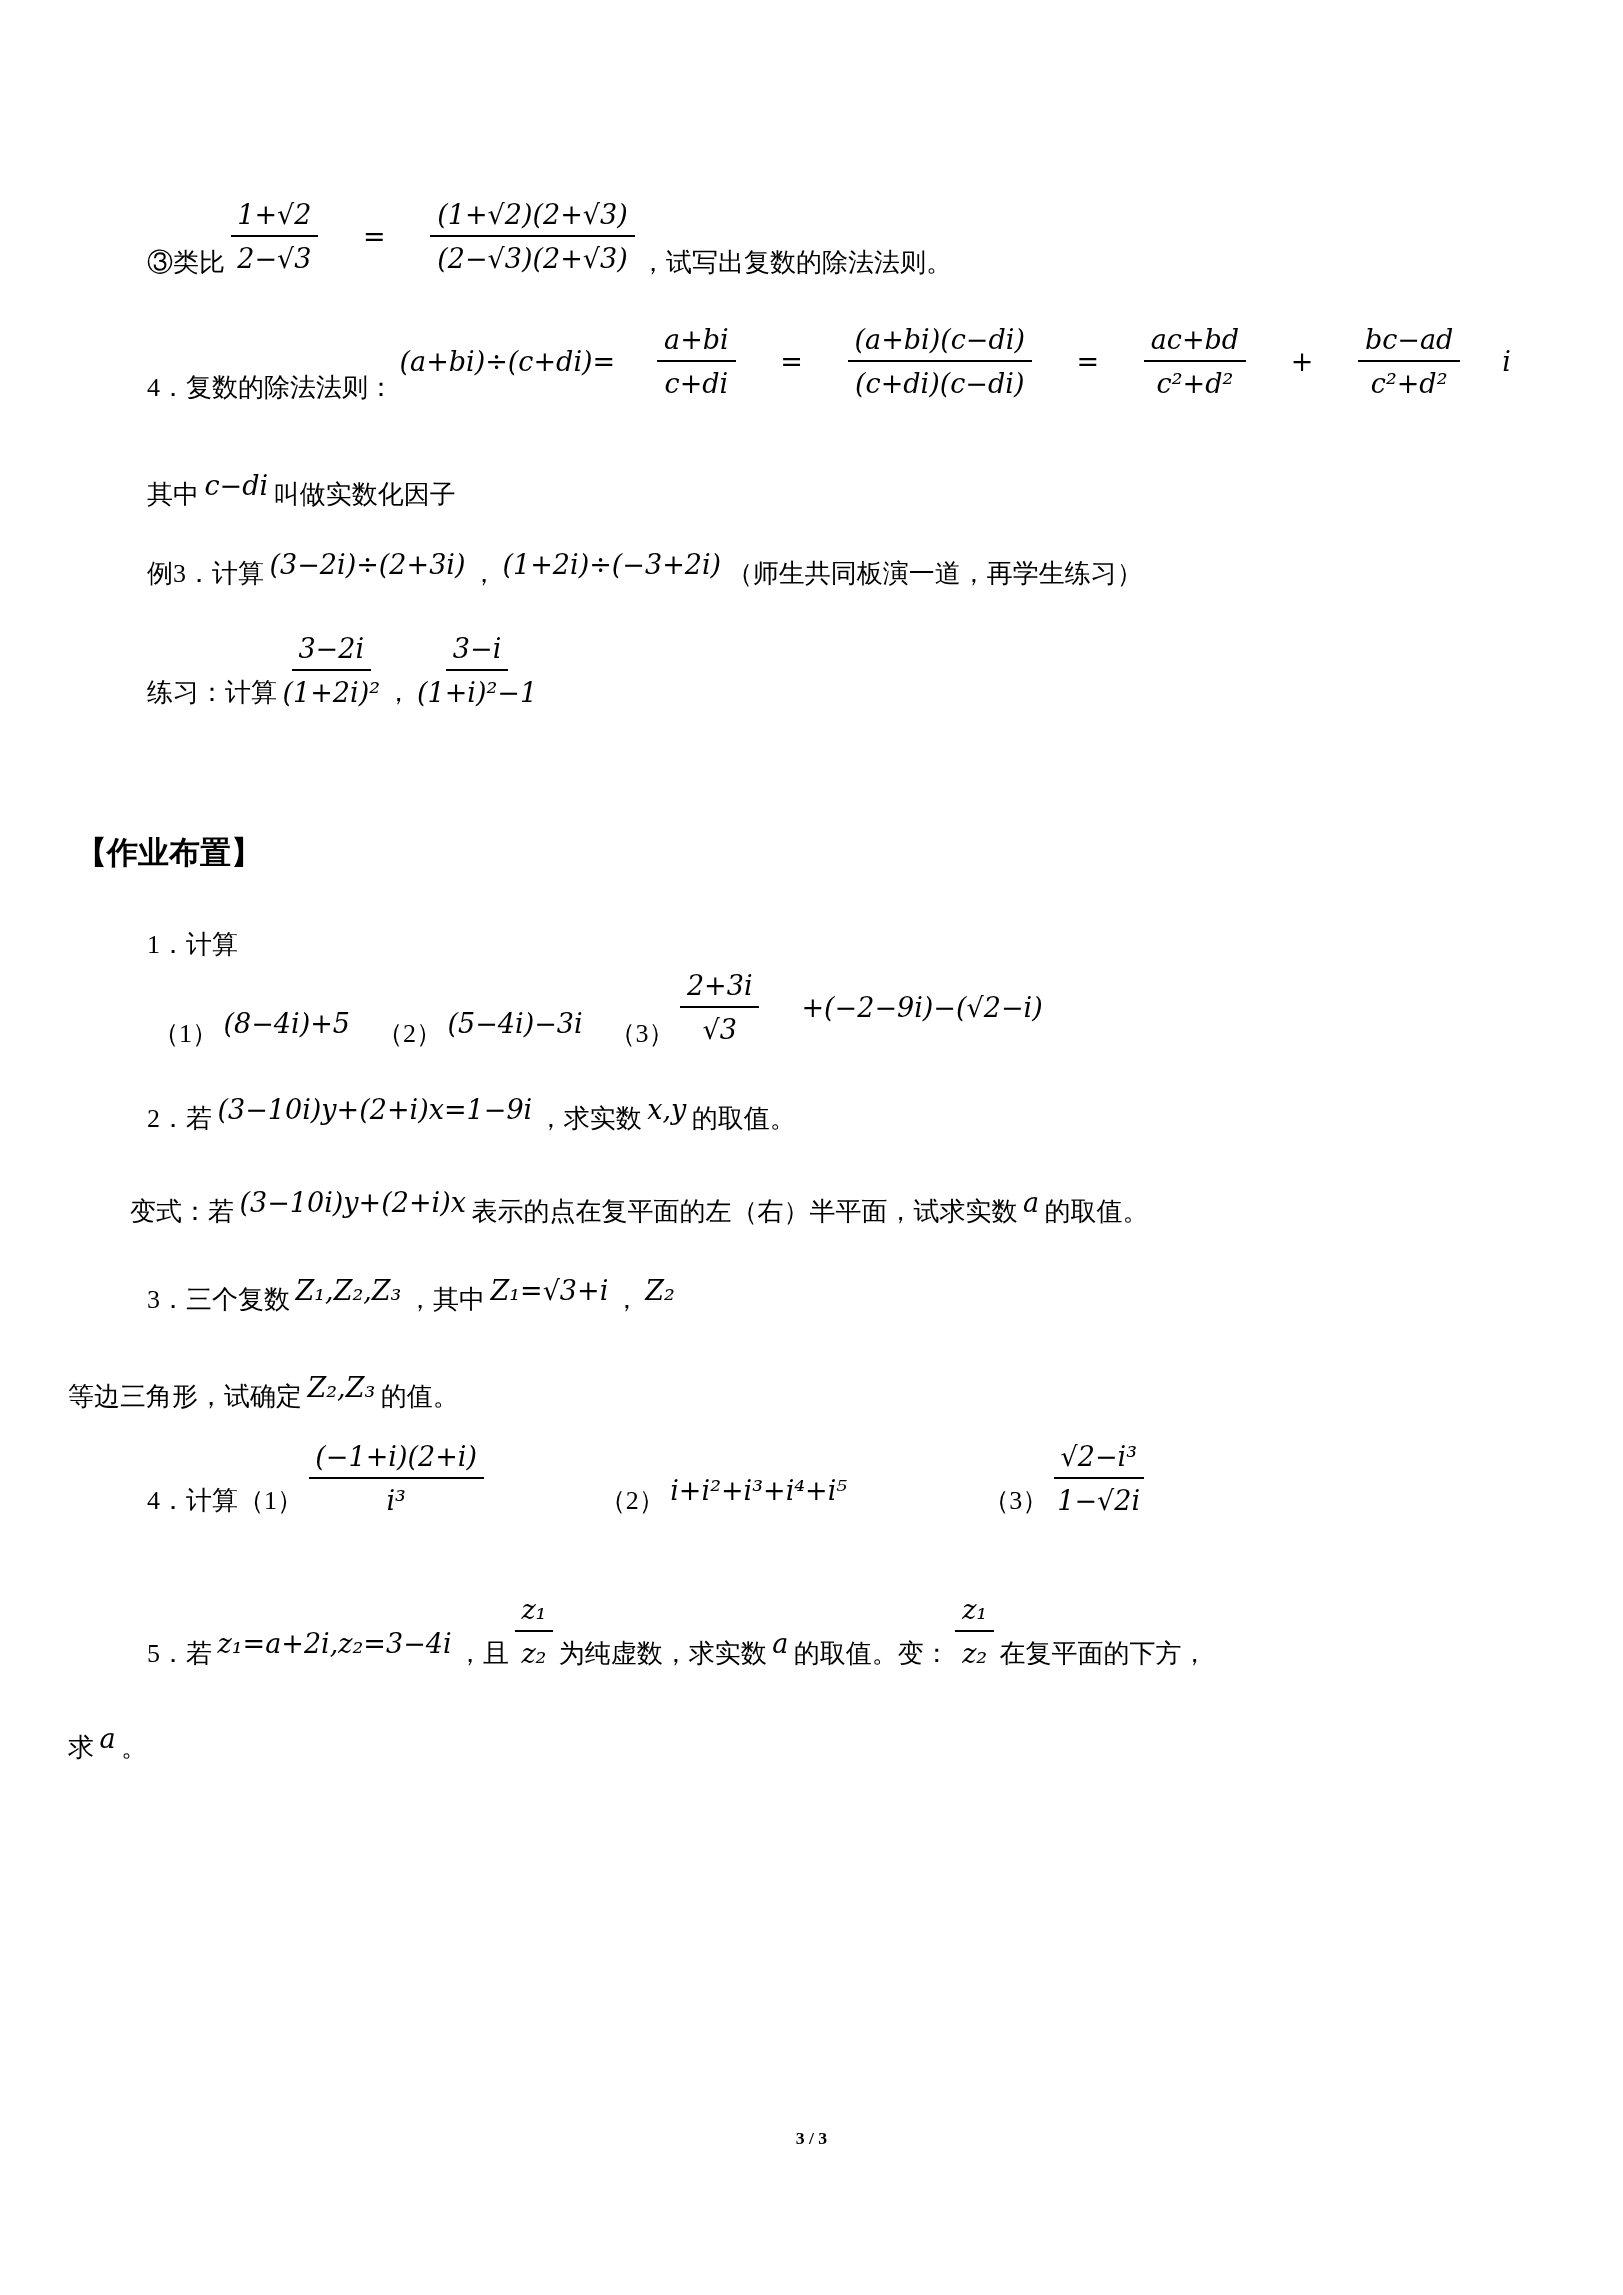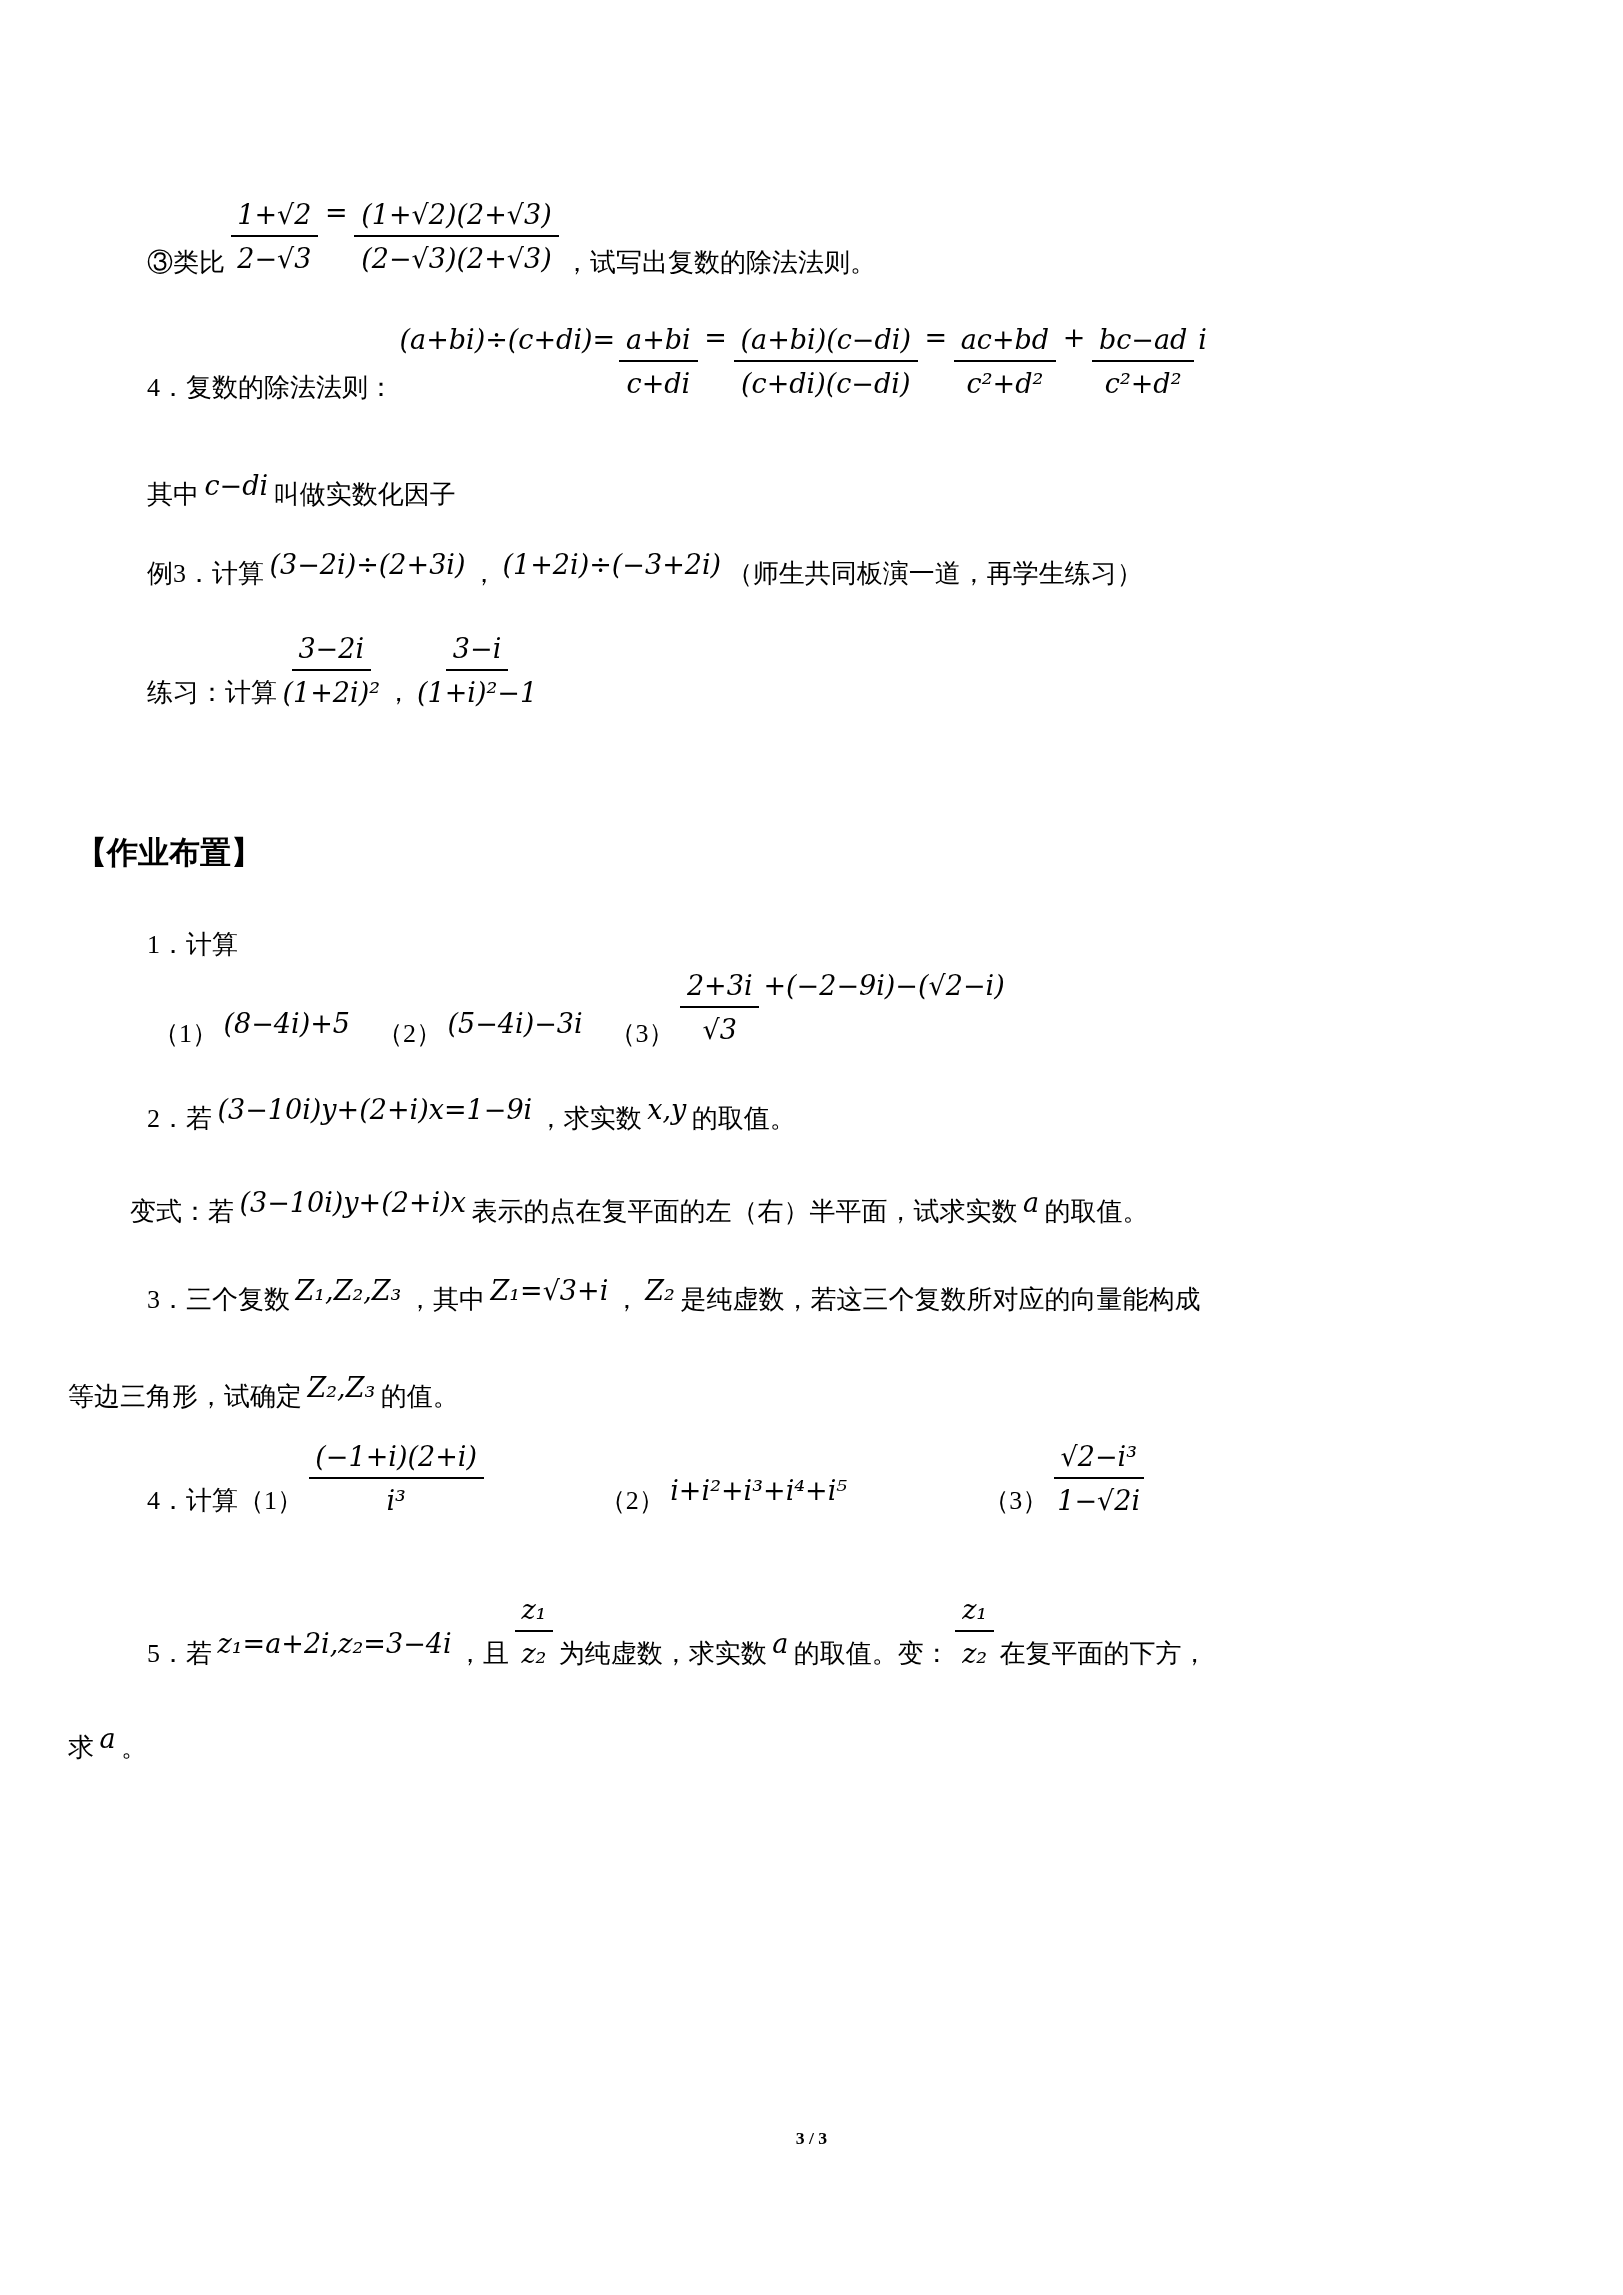--- a/index.html
+++ b/index.html
@@ -28,22 +28,24 @@
   }
   .math {
     font-family:"DejaVu Serif",serif;
     font-style:italic;
     font-size:27px;
     line-height:1.3;
   }
   .raise { position:relative; bottom:9.5px; }
   .formula {
     display:inline-flex;
+    align-items:center;
     position:relative;
     bottom:4.1px;
+    gap:38px;
   }
   .formula > * + * { margin-left:4.1px; }
   .frac {
     display:inline-flex;
     flex-direction:column;
     align-items:center;
     text-align:center;
     font-family:"DejaVu Serif",serif;
     font-style:italic;
     font-size:27px;
@@ -189,21 +191,20 @@
     <span class="cjk">的取值。</span>
   </div>
 
   <div class="line" style="top:1282px;left:147px">
     <span class="cjk">3．三个复数</span>
     <span class="math raise">Z₁,Z₂,Z₃</span>
     <span class="cjk">，其中</span>
     <span class="math raise">Z₁=√3+i</span>
     <span class="cjk">，</span>
     <span class="math raise">Z₂</span>
-    <span class="cjk">是纯虚数，若这三个复数所对应的向量能构成</span>
   </div>
 
   <div class="line" style="top:1379px;left:68px">
     <span class="cjk">等边三角形，试确定</span>
     <span class="math raise">Z₂,Z₃</span>
     <span class="cjk">的值。</span>
   </div>
 
   <div class="line" style="top:1439px;left:147px">
     <span class="cjk">4．计算（1）</span>

